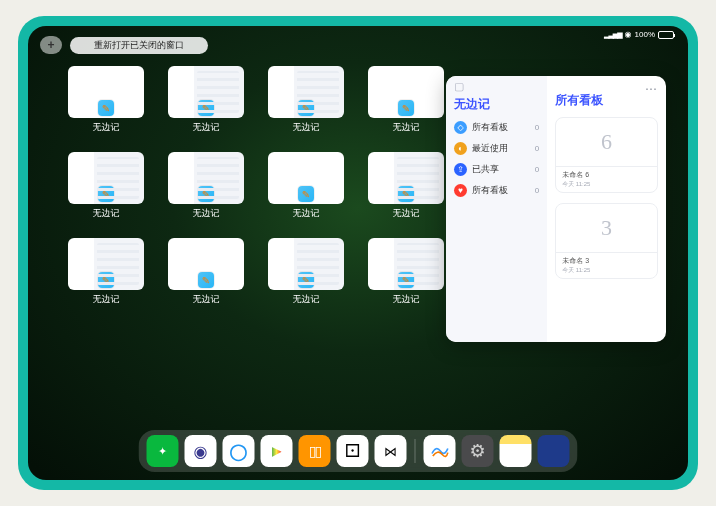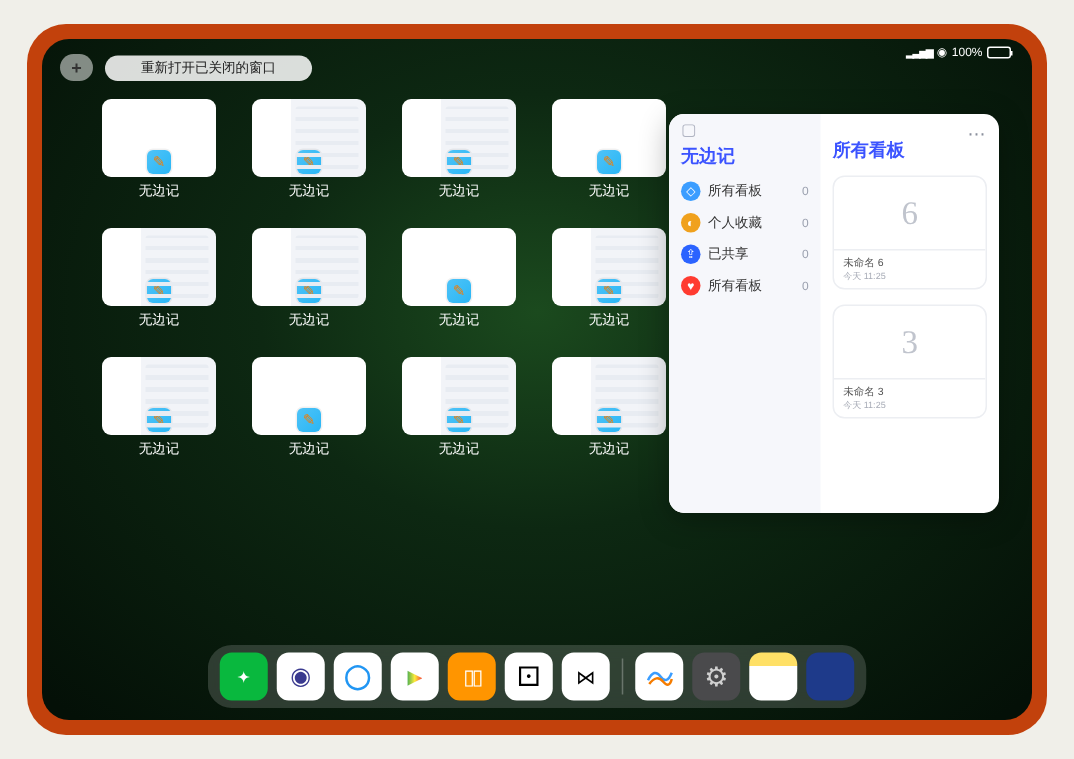--- a/index.html
+++ b/index.html
@@ -4,21 +4,21 @@
 <style>
   * { box-sizing: border-box; margin: 0; padding: 0; }
   body {
     width: 716px; height: 506px;
     background: #f0efe9;
     font-family: -apple-system, "PingFang SC", sans-serif;
     display: flex; align-items: center; justify-content: center;
   }
   .ipad {
     width: 680px; height: 474px;
-    background: #c2410c;
+    background: #14b8a6;
     border-radius: 26px;
     padding: 10px;
     position: relative;
   }
   .screen {
     width: 100%; height: 100%;
     background: radial-gradient(ellipse 70% 80% at 50% 40%, #1b4a1e 0%, #0d2812 40%, #041007 100%);
     border-radius: 18px;
     position: relative;
     overflow: hidden;
@@ -290,21 +290,21 @@
       <div class="panel-left">
         <div class="panel-title">无边记</div>
         <div class="nav-list" id="nav-list">
             <div class="nav-item">
               <div class="nav-icon ic-all">◇</div>
               <span>所有看板</span>
               <span class="nav-count">0</span>
             </div>
             <div class="nav-item">
               <div class="nav-icon ic-recent">◐</div>
-              <span>个人收藏</span>
+              <span>最近使用</span>
               <span class="nav-count">0</span>
             </div>
             <div class="nav-item">
               <div class="nav-icon ic-shared">⇪</div>
               <span>已共享</span>
               <span class="nav-count">0</span>
             </div>
             <div class="nav-item">
               <div class="nav-icon ic-fav">♥</div>
               <span>所有看板</span>

